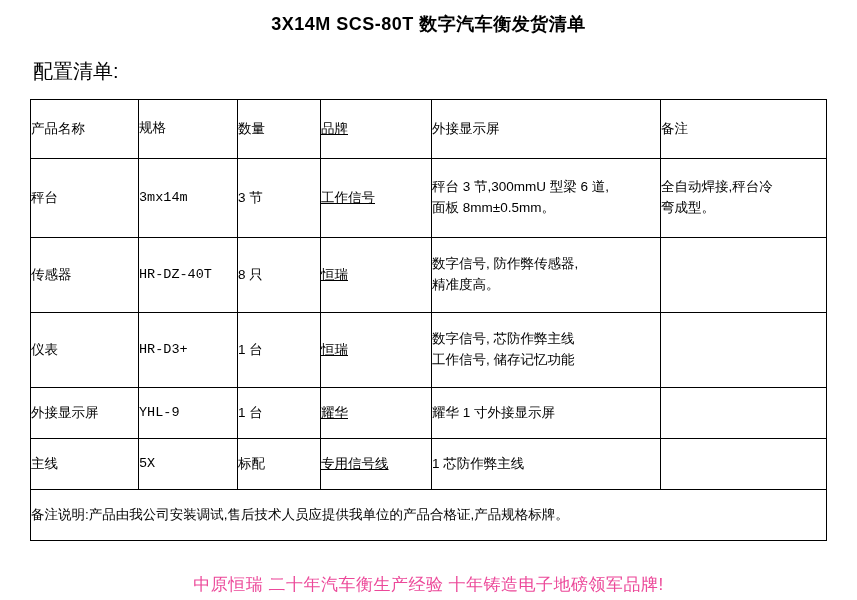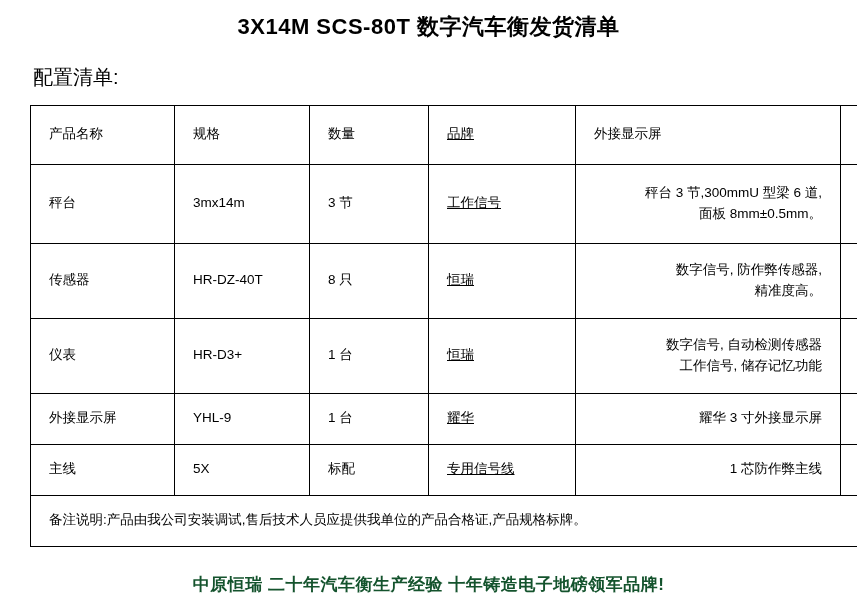--- a/index.html
+++ b/index.html
@@ -16,21 +16,21 @@
     overflow: hidden;
   }
   .page {
     width: 857px;
     height: 600px;
     position: relative;
     box-sizing: border-box;
   }
   .doc-title {
     text-align: center;
-    font-size: 22px;
+    font-size: 18px;
     font-weight: bold;
     letter-spacing: 0.5px;
     margin-top: 13px;
     margin-bottom: 0;
     line-height: 1.3;
   }
   .subtitle {
     font-size: 20px;
     margin-top: 23px;
     margin-left: 33px;
@@ -39,27 +39,27 @@
   table.spec {
     border-collapse: collapse;
     width: 790px;
     margin-left: 30px;
     margin-top: 16px;
     table-layout: fixed;
   }
   table.spec td {
     border: 1px solid #000000;
     font-size: 13.5px;
-    padding: 8px 18px;
+    padding: 8px 0;
     vertical-align: middle;
     line-height: 1.55;
     word-break: break-word;
   }
   td.c0 { width: 107px; }
-  td.c1 { width: 98px; }
+  td.c1 { width: 98px; font-family: Liberation Mono, monospace; }
   td.c2 { width: 82px; }
   td.c3 { width: 110px; text-decoration: underline; }
   td.c4 { width: 228px; }
   td.c5 { width: 165px; }
   tr.header td {
     font-size: 13.5px;
     height: 42px;
   }
   tr.r-tall td {
     height: 62px;
@@ -70,30 +70,29 @@
   tr.r-short td {
     height: 34px;
   }
   td.note-cell {
     font-size: 13.5px;
     padding: 9px 9px;
     height: 34px;
   }
   .multiline {
     white-space: pre-line;
-    text-align: right;
   }
   .footer-note {
     position: absolute;
     left: 0;
     right: 0;
     top: 560px;
     text-align: center;
-    color: #14532d;
-    font-weight: bold;
+    color: #ec4899;
+    font-weight: normal;
     font-size: 17px;
     letter-spacing: 0.5px;
   }
 </style>
 </head>
 <body>
 
 <div class="page">
 
   <div class="doc-title">3X14M SCS-80T 数字汽车衡发货清单</div>
@@ -130,31 +129,31 @@
         <td class="c4 multiline">数字信号, 防作弊传感器,
 精准度高。</td>
         <td class="c5 multiline"></td>
       </tr>
 
       <tr class="r-med">
         <td class="c0">仪表</td>
         <td class="c1">HR-D3+</td>
         <td class="c2">1 台</td>
         <td class="c3">恒瑞</td>
-        <td class="c4 multiline">数字信号, 自动检测传感器
+        <td class="c4 multiline">数字信号, 芯防作弊主线
 工作信号, 储存记忆功能</td>
         <td class="c5 multiline"></td>
       </tr>
 
       <tr class="r-short">
         <td class="c0">外接显示屏</td>
         <td class="c1">YHL-9</td>
         <td class="c2">1 台</td>
         <td class="c3">耀华</td>
-        <td class="c4 multiline">耀华 3 寸外接显示屏</td>
+        <td class="c4 multiline">耀华 1 寸外接显示屏</td>
         <td class="c5 multiline"></td>
       </tr>
 
       <tr class="r-short">
         <td class="c0">主线</td>
         <td class="c1">5X</td>
         <td class="c2">标配</td>
         <td class="c3">专用信号线</td>
         <td class="c4 multiline">1 芯防作弊主线</td>
         <td class="c5 multiline"></td>

